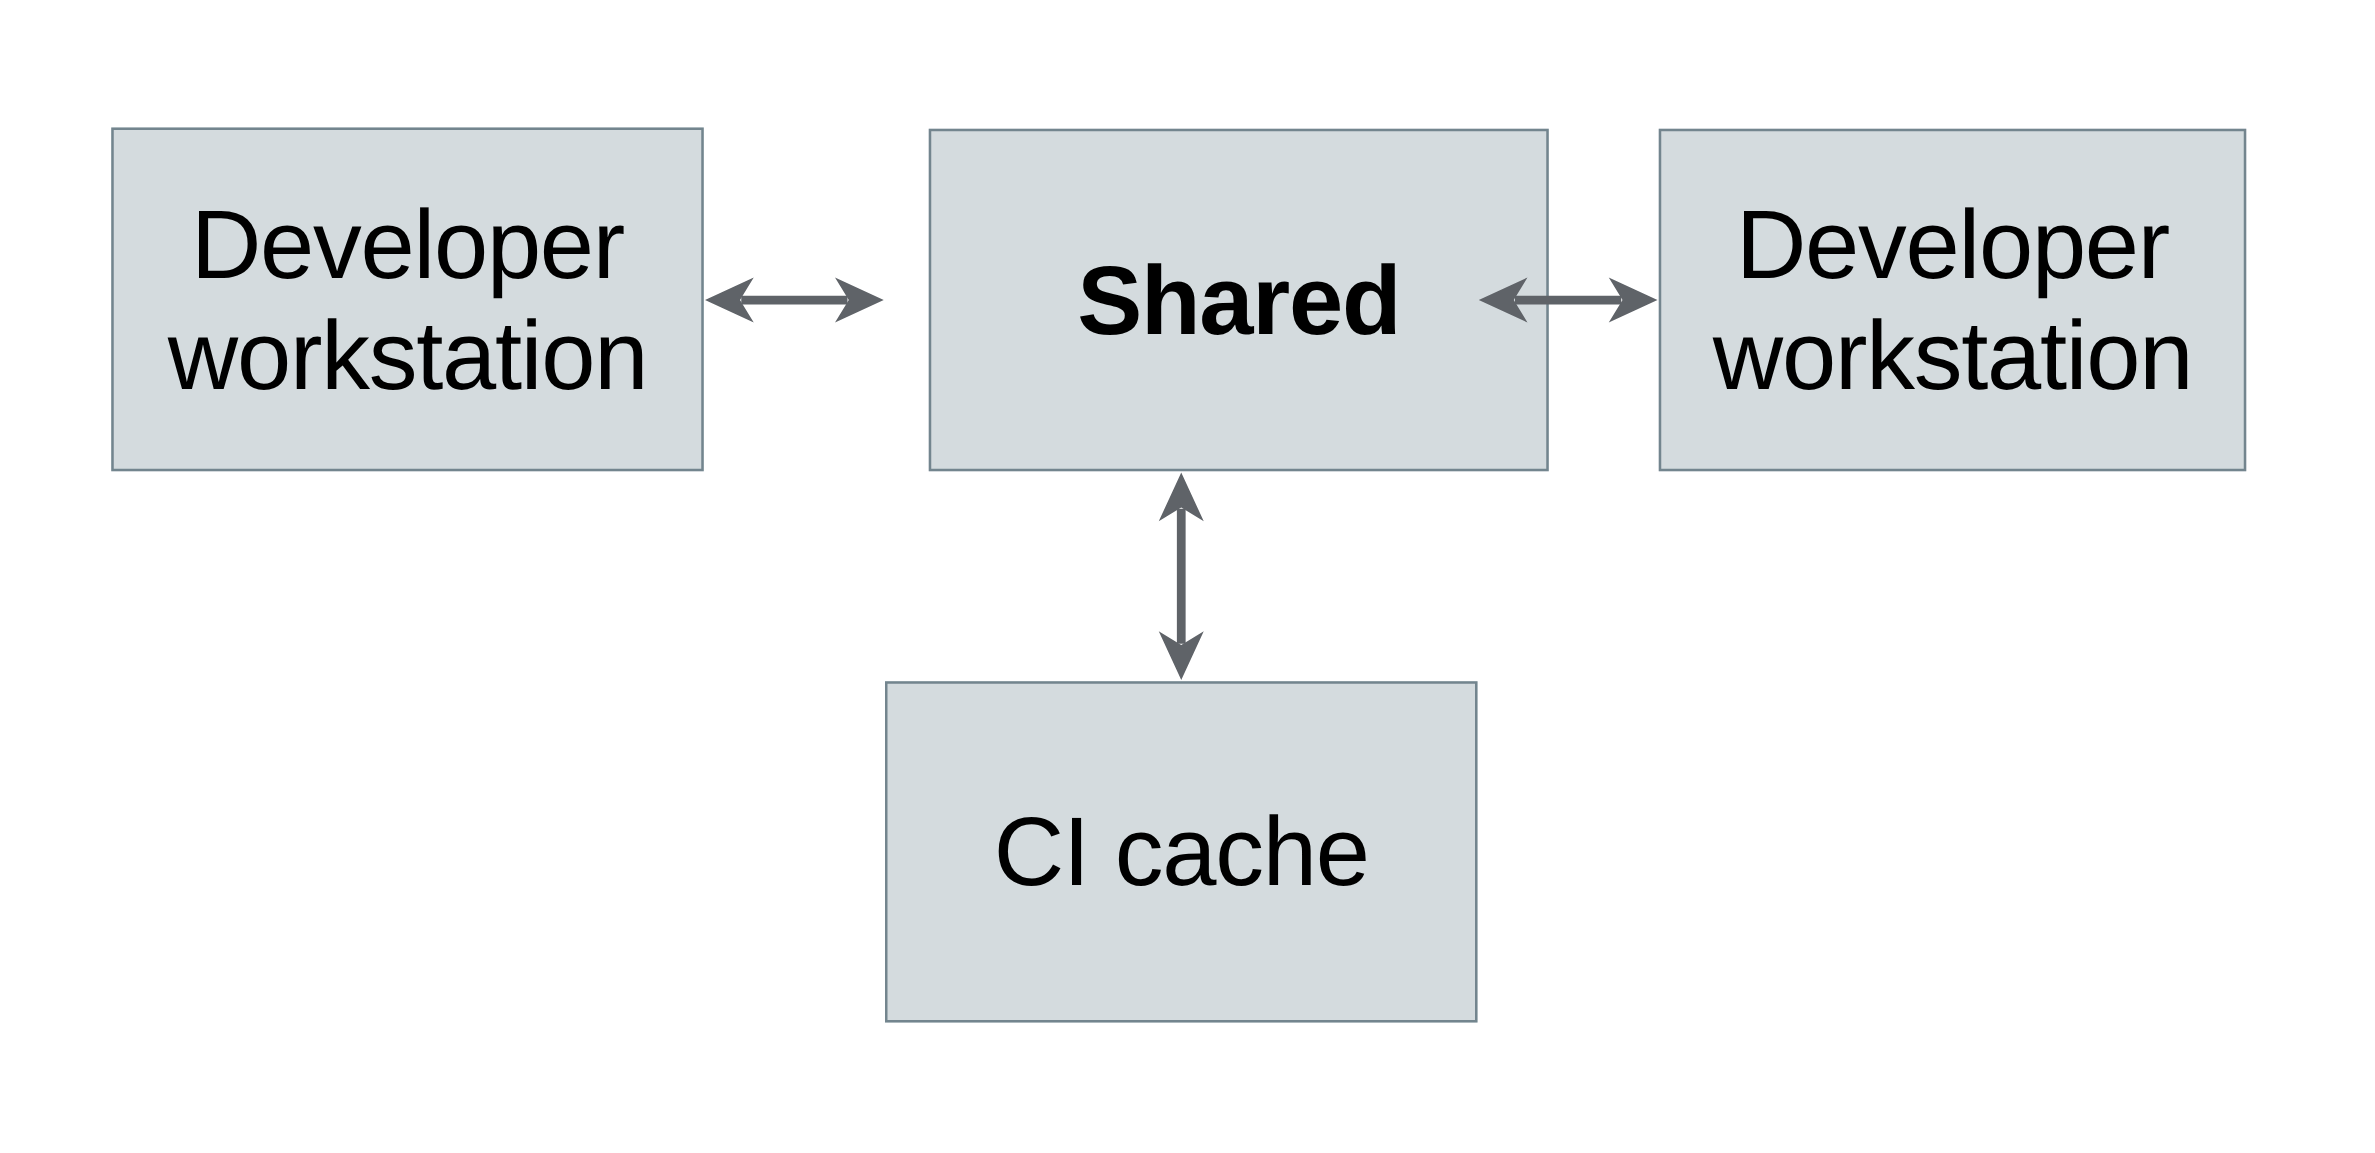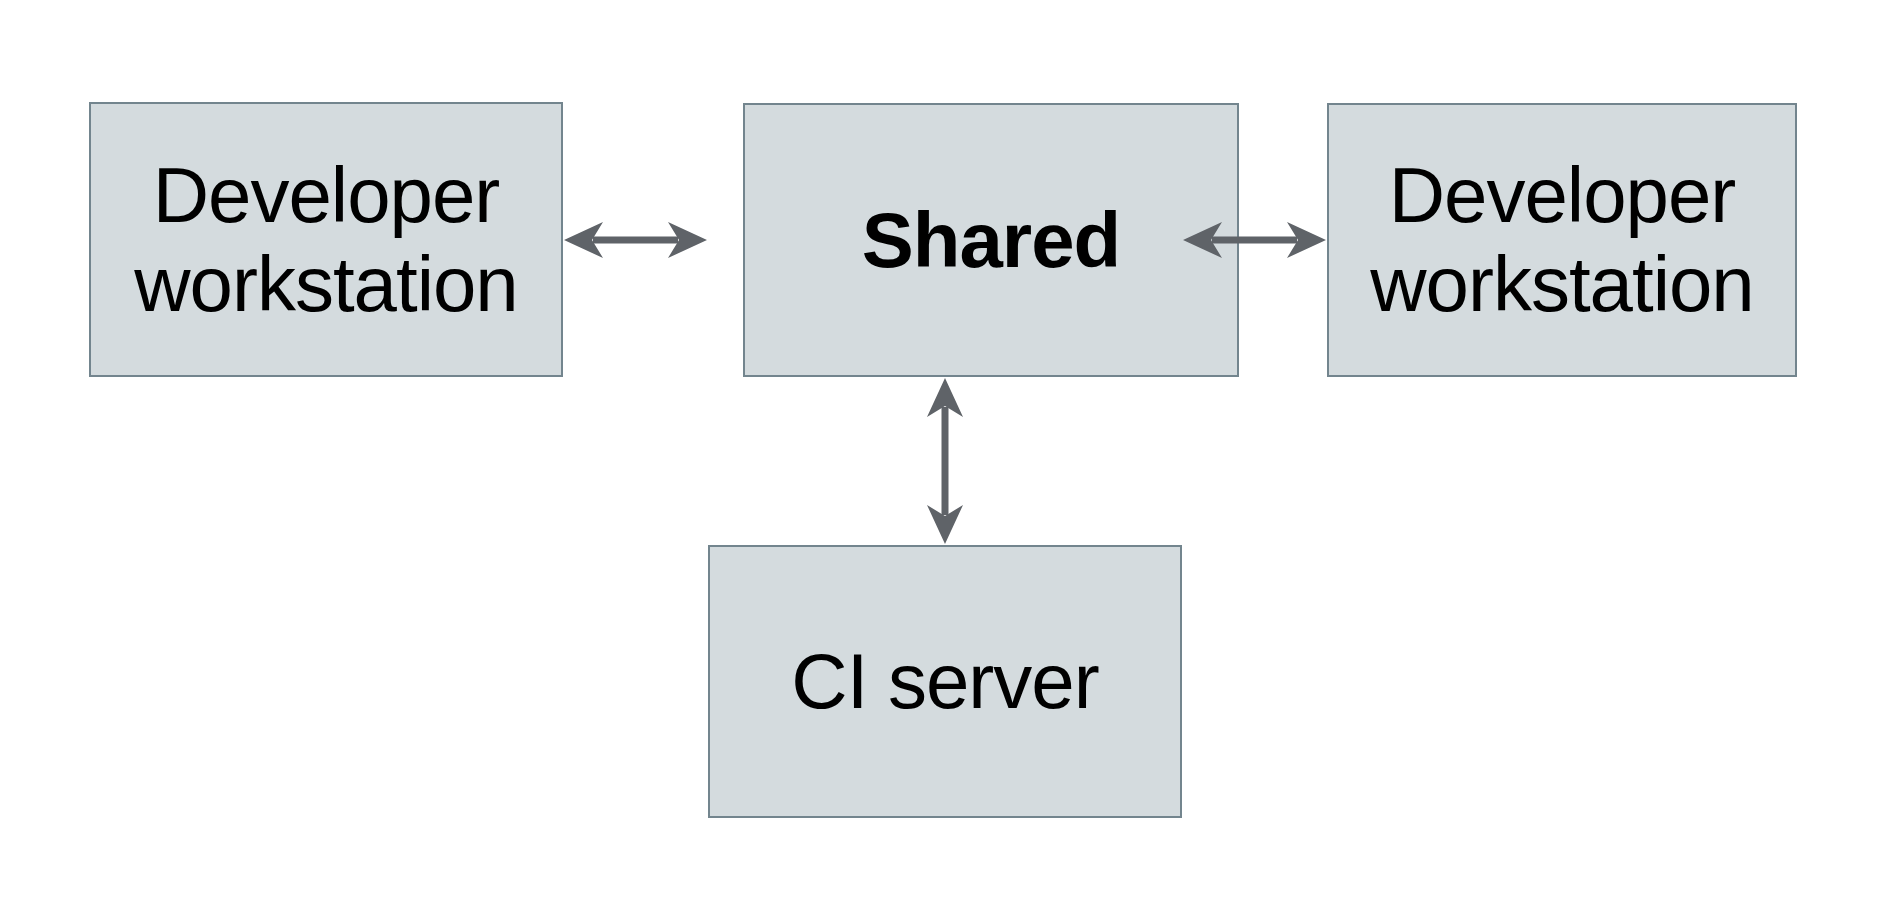--- a/index.html
+++ b/index.html
@@ -55,21 +55,21 @@
   <div class="node" id="node-cache">
     <span>Shared</span>
   </div>
 
   <div class="node" id="node-dev-right">
     <span>Developer</span>
     <span>workstation</span>
   </div>
 
   <div class="node" id="node-ci">
-    <span>CI server</span>
+    <span>CI cache</span>
   </div>
 
   <svg class="arrow" id="arrow-left" width="145" height="44" viewBox="0 0 145 44">
     <line class="arrow-shaft" x1="30" y1="22" x2="115" y2="22"></line>
     <polygon class="arrow-head" points="1,22 40,4 29,22 40,40"></polygon>
     <polygon class="arrow-head" points="144,22 105,4 116,22 105,40"></polygon>
   </svg>
 
   <svg class="arrow" id="arrow-right" width="145" height="44" viewBox="0 0 145 44">
     <line class="arrow-shaft" x1="30" y1="22" x2="115" y2="22"></line>

